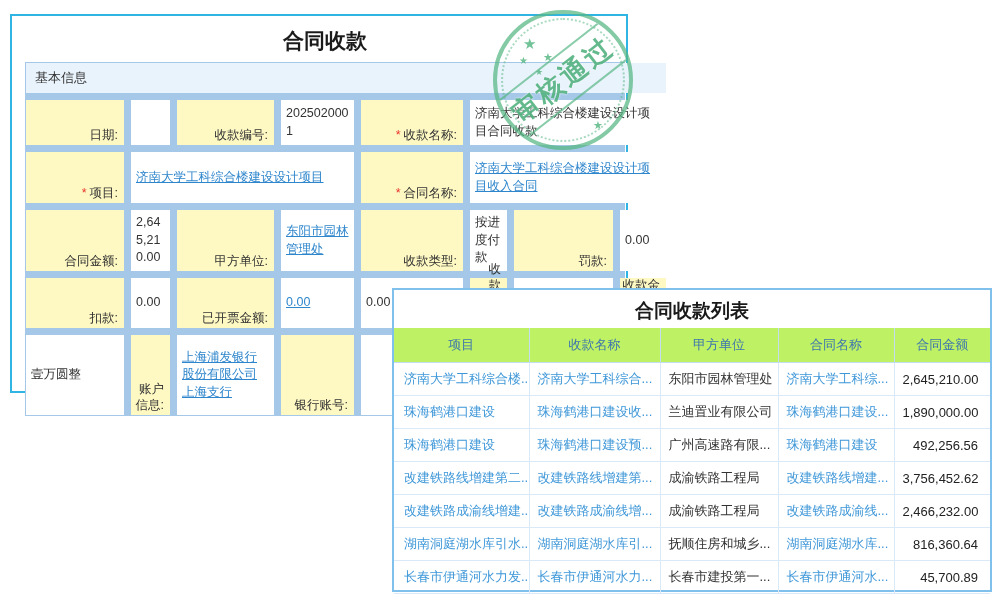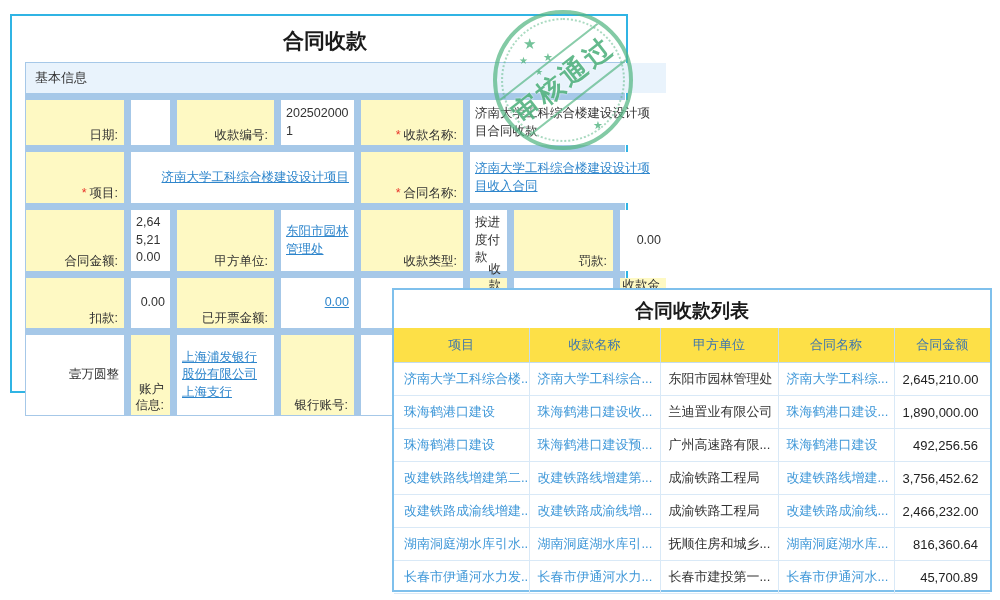--- a/index.html
+++ b/index.html
@@ -11,21 +11,21 @@
   .form-title{height:46px;line-height:50px;text-align:center;font-size:21px;font-weight:bold;color:#1a1a1a;}
   .form-grid{
     margin:0 auto;width:600px;display:grid;
     grid-template-columns:98px 39px 97px 73px 102px 37px 99px 46px;
     grid-template-rows:30px 45px 51px 61px 50px 80px;
     gap:7px;background:#a6c8e8;border:1px solid #a6c8e8;box-sizing:border-box;}
   .fg-bar{grid-column:span 8;background:#e9f3fc;display:flex;align-items:center;
     padding-left:9px;font-size:13px;color:#333;}
   .lbl{background:#fef9c3;display:flex;align-items:flex-end;justify-content:flex-end;
     padding:2px 6px 2px 2px;font-size:12.5px;color:#333;text-align:right;line-height:1.3;}
-  .val{background:#fff;display:flex;align-items:center;justify-content:flex-end;
+  .val{background:#fff;display:flex;align-items:center;justify-content:flex-start;
     padding:3px 5px;font-size:12.5px;color:#333;word-break:break-all;line-height:1.4;}
   .s3{grid-column:span 3;}
   .req{color:#e8342a;margin-right:3px;font-size:12.5px;}
   a.flink{color:#2f86cc;text-decoration:underline;cursor:pointer;word-break:break-all;}
 
   
   #stamp{position:absolute;left:493px;top:10px;width:132px;height:132px;z-index:5;
     border:4px solid rgba(86,182,132,0.8);border-radius:50%;opacity:.92;pointer-events:none;}
   #stamp::before{content:"";position:absolute;inset:4px;border:2px dotted rgba(86,182,132,0.55);border-radius:50%;}
   .stamp-clip{position:absolute;inset:0;border-radius:50%;overflow:hidden;}
@@ -44,21 +44,21 @@
 
   
   #list-panel{left:392px;top:288px;width:600px;height:304px;border:2px solid #7fc0ec;z-index:10;}
   .list-title{height:38px;line-height:42px;text-align:center;font-size:19px;font-weight:bold;color:#1a1a1a;}
   table.list{border-collapse:collapse;table-layout:fixed;width:596px;font-size:13px;}
   table.list col:nth-child(1){width:135px;}
   table.list col:nth-child(2){width:131px;}
   table.list col:nth-child(3){width:118px;}
   table.list col:nth-child(4){width:116px;}
   table.list col:nth-child(5){width:96px;}
-  table.list th{height:32px;background:#fde047;color:#3f76ad;font-weight:normal;
+  table.list th{height:32px;background:#bef264;color:#3f76ad;font-weight:normal;
     border:1px solid #c3dcf0;border-top:none;text-align:center;}
   table.list th:first-child{border-left:none;}
   table.list th:last-child{border-right:none;}
   table.list td{height:32px;border:1px solid #d9e9f7;padding:0 8px;overflow:hidden;
     white-space:nowrap;color:#333;}
   table.list td:first-child{border-left:none;padding-left:10px;}
   table.list td:last-child{border-right:none;text-align:right;padding-right:12px;color:#222;}
   table.list tr td.linkcell{color:#3e97d8;cursor:pointer;}
 </style>
 </head>

